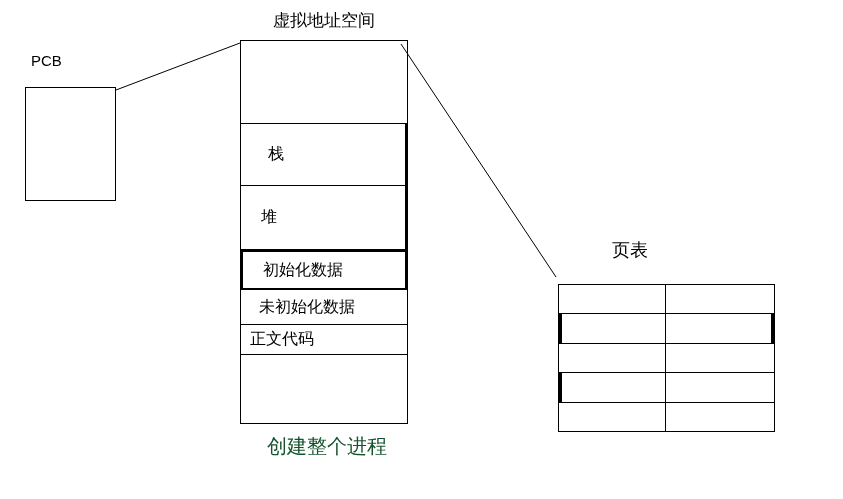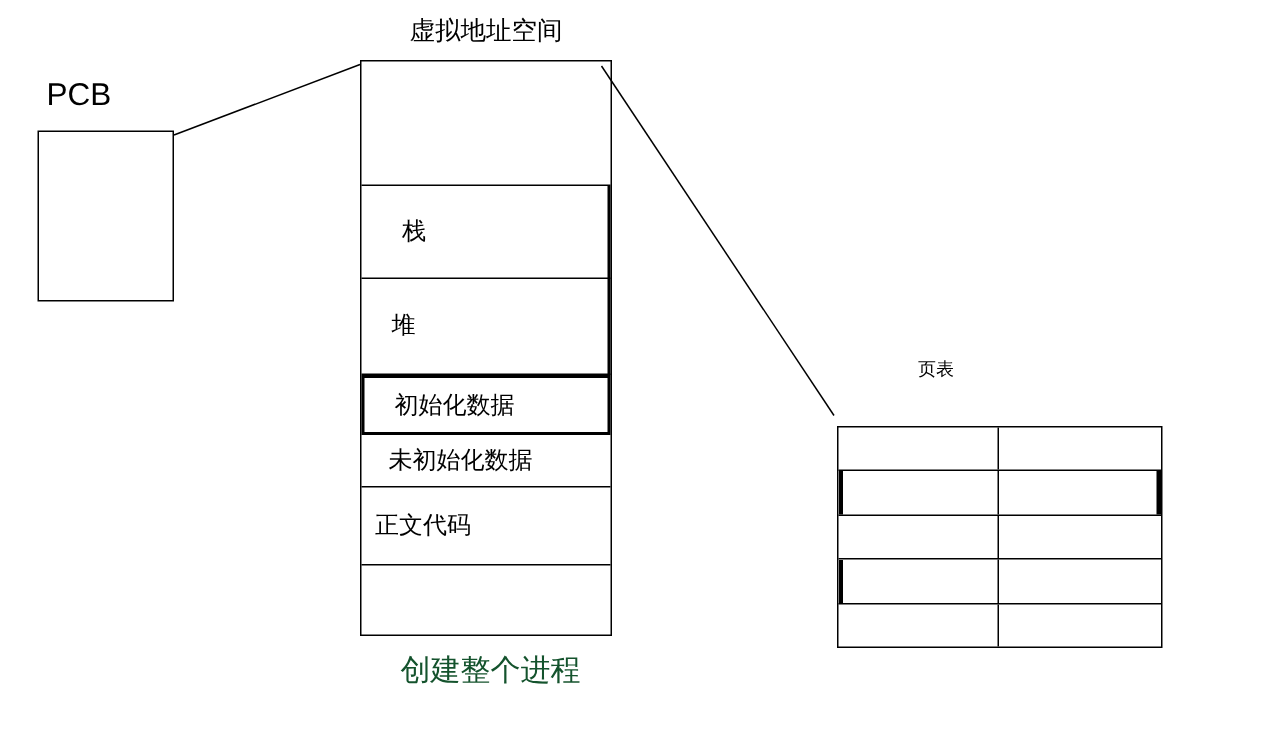--- a/index.html
+++ b/index.html
@@ -10,21 +10,21 @@
     color: #000;
     position: relative;
     overflow: hidden;
   }
   .abs { position: absolute; }
 
   
   #connectors { position: absolute; left: 0; top: 0; width: 843px; height: 499px; }
 
   
-  .pcb-label { left: 31px; top: 52px; font-size: 21px; }
+  .pcb-label { left: 31px; top: 52px; font-size: 15px; }
   .pcb-box {
     left: 25px; top: 87px; width: 91px; height: 114px;
     border: 1px solid #000; box-sizing: border-box;
   }
 
   
   .vas-title { left: 240px; top: 9px; width: 168px; text-align: center; font-size: 17px; }
   .vas-box {
     left: 240px; top: 40px; width: 168px; height: 384px;
     border: 1px solid #000; box-sizing: border-box;
@@ -37,28 +37,28 @@
     font-size: 16px;
     padding-left: 18px;
     flex: none;
   }
   .seg-empty-top    { height: 83px; }
   .seg-stack        { height: 62px; border-right: 2px solid #000; padding-left: 27px; }
   .seg-shared       { height: 43px; padding-left: 15px; }
   .seg-heap         { height: 64px; border-right: 2px solid #000; padding-left: 20px; }
   .seg-uninit       { height: 35px; }
   .seg-init         { height: 40px; border: 2px solid #000; padding-left: 20px; }
-  .seg-text         { height: 52px; padding-left: 9px; }
+  .seg-text         { height: 30px; padding-left: 9px; }
   .seg-empty-bottom { height: 21px; border-bottom: none; }
 
   
   .caption { left: 267px; top: 433px; font-size: 20px; color: #14532d; }
 
   
-  .pt-title { left: 612px; top: 238px; font-size: 12px; }
+  .pt-title { left: 612px; top: 238px; font-size: 18px; }
   .pt-box {
     left: 558px; top: 284px; width: 217px; height: 148px;
     border: 1px solid #000; box-sizing: border-box;
     display: flex; flex-direction: column;
   }
   .pt-row {
     flex: 1 1 auto;
     display: flex;
     border-bottom: 1px solid #000;
     box-sizing: border-box;

